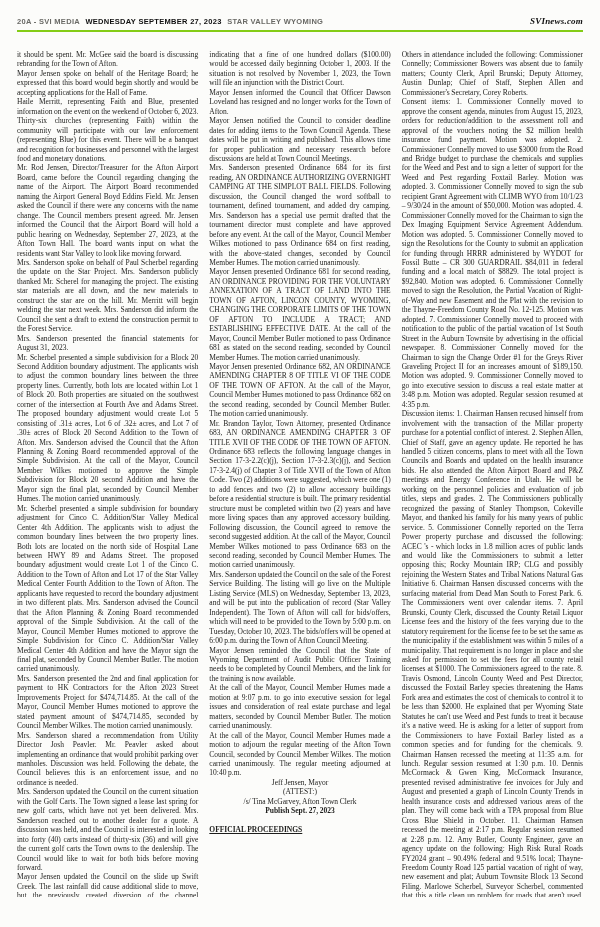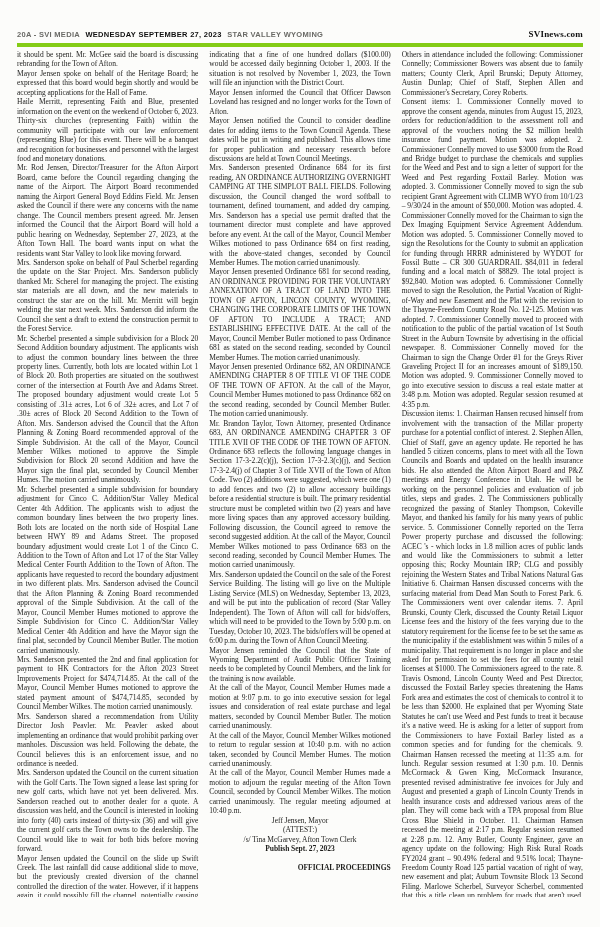--- a/index.html
+++ b/index.html
@@ -7,47 +7,47 @@
     position:relative;
     width:600px; height:927px;
     margin:0 auto;
     background:#fcfcfa;
     overflow:hidden;
     font-family:"Liberation Serif", serif;
     color:#1d1d1b;
     box-sizing:border-box;
   }
   .masthead {
-    position:absolute; top:29px; left:17px; right:17px;
+    position:absolute; top:16px; left:17px; right:17px;
     display:flex; justify-content:space-between; align-items:baseline;
     font-family:"Liberation Sans", sans-serif;
     font-size:7.5px; letter-spacing:0.3px;
-    border-bottom:4px solid #84cc16;
+    border-bottom:2px solid #84cc16;
     padding-bottom:4px;
   }
   .masthead .left span { vertical-align:baseline; }
   .mh-gray { color:#6a6a66; font-weight:bold; }
   .mh-date { color:#111; font-weight:bold; margin:0 3px; }
-  .mh-site { font-family:"Liberation Serif", serif; font-size:9px; font-weight:bold; color:#111; letter-spacing:0.2px; }
+  .mh-site { font-family:"Liberation Serif", serif; font-size:9px; font-weight:bold; color:#111; letter-spacing:0.2px;font-style:italic; }
   .columns {
     position:absolute; top:50px; left:17px; right:17px; bottom:30px;
     display:flex; gap:11px;
     overflow:hidden;
   }
   .col { flex:1 1 0; min-width:0; }
   .col p {
     margin:0; padding:0;
     font-size:7.5px; line-height:9.45px;
     text-align:justify;
     text-justify:inter-word;
     word-spacing:-0.2px;
   }
   .col p.plain   { text-align:center; }
   .col p.publish { text-align:center; font-weight:bold;font-family:Liberation Serif, serif; }
-  .col p.heading { text-align:right; font-weight:bold; }
+  .col p.heading { text-align:left; font-weight:bold;text-decoration:underline; }
   .col p.gap     { margin-top:9px; }
 </style>
 </head>
 <body>
 
 <div class="page">
 
   <div class="masthead">
     <div class="left">
       <span class="mh-gray">20A - SVI MEDIA</span>
@@ -57,39 +57,39 @@
     <div class="mh-site">SVInews.com</div>
   </div>
 
   <div class="columns">
     <div class="col">
         <p>it should be spent. Mr. McGee said the board is discussing rebranding for the Town of Afton.</p>
         <p>Mayor Jensen spoke on behalf of the Heritage Board; he expressed that this board would begin shortly and would be accepting applications for the Hall of Fame.</p>
         <p>Haile Merritt, representing Faith and Blue, presented information on the event on the weekend of October 6, 2023. Thirty-six churches (representing Faith) within the community will participate with our law enforcement (representing Blue) for this event. There will be a banquet and recognition for businesses and personnel with the largest food and monetary donations.</p>
         <p>Mr. Rod Jensen, Director/Treasurer for the Afton Airport Board, came before the Council regarding changing the name of the Airport. The Airport Board recommended naming the Airport General Boyd Eddins Field. Mr. Jensen asked the Council if there were any concerns with the name change. The Council members present agreed. Mr. Jensen informed the Council that the Airport Board will hold a public hearing on Wednesday, September 27, 2023, at the Afton Town Hall. The board wants input on what the residents want Star Valley to look like moving forward.</p>
         <p>Mrs. Sanderson spoke on behalf of Paul Scherbel regarding the update on the Star Project. Mrs. Sanderson publicly thanked Mr. Scherel for managing the project. The existing star materials are all down, and the new materials to construct the star are on the hill. Mr. Merritt will begin welding the star next week. Mrs. Sanderson did inform the Council she sent a draft to extend the construction permit to the Forest Service.</p>
+        <p>Mrs. Sanderson presented the financial statements for August 31, 2023.</p>
         <p>Mr. Scherbel presented a simple subdivision for a Block 20 Second Addition boundary adjustment. The applicants wish to adjust the common boundary lines between the three property lines. Currently, both lots are located within Lot 1 of Block 20. Both properties are situated on the southwest corner of the intersection at Fourth Ave and Adams Street. The proposed boundary adjustment would create Lot 5 consisting of .31± acres, Lot 6 of .32± acres, and Lot 7 of .30± acres of Block 20 Second Addition to the Town of Afton.  Mrs. Sanderson advised the Council that the Afton Planning &amp; Zoning Board recommended approval of the Simple Subdivision. At the call of the Mayor, Council Member Wilkes motioned to approve the Simple Subdivision for Block 20 second Addition and have the Mayor sign the final plat, seconded by Council Member Humes. The motion carried unanimously.</p>
         <p>Mr. Scherbel presented a simple subdivision for boundary adjustment for Cinco C. Addition/Star Valley Medical Center 4th Addition. The applicants wish to adjust the common boundary lines between the two property lines. Both lots are located on the north side of Hospital Lane between HWY 89 and Adams Street. The proposed boundary adjustment would create Lot 1 of the Cinco C. Addition to the Town of Afton and Lot 17 of the Star Valley Medical Center Fourth Addition to the Town of Afton. The applicants have requested to record the boundary adjustment in two different plats. Mrs. Sanderson advised the Council that the Afton Planning &amp; Zoning Board recommended approval of the Simple Subdivision. At the call of the Mayor, Council Member Humes motioned to approve the Simple Subdivision for Cinco C. Addition/Star Valley Medical Center 4th Addition and have the Mayor sign the final plat, seconded by Council Member Butler. The motion carried unanimously.</p>
         <p>Mrs. Sanderson presented the 2nd and final application for payment to HK Contractors for the Afton 2023 Street Improvements Project for $474,714.85. At the call of the Mayor, Council Member Humes motioned to approve the stated payment amount of $474,714.85, seconded by Council Member Wilkes. The motion carried unanimously.</p>
         <p>Mrs. Sanderson shared a recommendation from Utility Director Josh Peavler. Mr. Peavler asked about implementing an ordinance that would prohibit parking over manholes. Discussion was held. Following the debate, the Council believes this is an enforcement issue, and no ordinance is needed.</p>
         <p>Mrs. Sanderson updated the Council on the current situation with the Golf Carts. The Town signed a lease last spring for new golf carts, which have not yet been delivered. Mrs. Sanderson reached out to another dealer for a quote. A discussion was held, and the Council is interested in looking into forty (40) carts instead of thirty-six (36) and will give the current golf carts the Town owns to the dealership. The Council would like to wait for both bids before moving forward.</p>
         <p>Mayor Jensen updated the Council on the slide up Swift Creek. The last rainfall did cause additional slide to move, but the previously created diversion of the channel controlled the direction of the water. However, if it happens again, it could possibly fill the channel, potentially causing additional problems. The Town will continue to monitor the situation.</p>
       </div>
     <div class="col">
         <p>indicating that a fine of one hundred dollars ($100.00) would be accessed daily beginning October 1, 2003. If the situation is not resolved by November 1, 2023, the Town will file an injunction with the District Court.</p>
         <p>Mayor Jensen informed the Council that Officer Dawson Loveland has resigned and no longer works for the Town of Afton.</p>
         <p>Mayor Jensen notified the Council to consider deadline dates for adding items to the Town Council Agenda. These dates will be put in writing and published. This allows time for proper publication and necessary research before discussions are held at Town Council Meetings.</p>
         <p>Mrs. Sanderson presented Ordinance 684 for its first reading, AN ORDINANCE AUTHORIZING OVERNIGHT CAMPING AT THE SIMPLOT BALL FIELDS. Following discussion, the Council changed the word softball to tournament, defined tournament, and added dry camping. Mrs. Sanderson has a special use permit drafted that the tournament director must complete and have approved before any event. At the call of the Mayor, Council Member Wilkes motioned to pass Ordinance 684 on first reading, with the above-stated changes, seconded by Council Member Humes. The motion carried unanimously.</p>
         <p>Mayor Jensen presented Ordinance 681 for second reading, AN ORDINANCE PROVIDING FOR THE VOLUNTARY ANNEXATION OF A TRACT OF LAND INTO THE TOWN OF AFTON, LINCON COUNTY, WYOMING, CHANGING THE CORPORATE LIMITS OF THE TOWN OF AFTON TO INCLUDE A TRACT; AND ESTABLISHING EFFECTIVE DATE. At the call of the Mayor, Council Member Butler motioned to pass Ordinance 681 as stated on the second reading, seconded by Council Member Humes. The motion carried unanimously.</p>
         <p>Mayor Jensen presented Ordinance 682, AN ORDINANCE AMENDING CHAPTER 8 OF TITLE VI OF THE CODE OF THE TOWN OF AFTON. At the call of the Mayor, Council Member Humes motioned to pass Ordinance 682 on the second reading, seconded by Council Member Butler. The motion carried unanimously.</p>
         <p>Mr. Brandon Taylor, Town Attorney, presented Ordinance 683, AN ORDINANCE AMENDING CHAPTER 3 OF TITLE XVII OF THE CODE OF THE TOWN OF AFTON. Ordinance 683 reflects the following language changes in Section 17-3-2.2(c)(j), Section 17-3-2.3(c)(j), and Section 17-3-2.4(j) of Chapter 3 of Title XVII of the Town of Afton Code. Two (2) additions were suggested, which were one (1) to add fences and two (2) to allow accessory buildings before a residential structure is built. The primary residential structure must be completed within two (2) years and have more living spaces than any approved accessory building. Following discussion, the Council agreed to remove the second suggested addition. At the call of the Mayor, Council Member Wilkes motioned to pass Ordinance 683 on the second reading, seconded by Council Member Humes. The motion carried unanimously.</p>
         <p>Mrs. Sanderson updated the Council on the sale of the Forest Service Building. The listing will go live on the Multiple Listing Service (MLS) on Wednesday, September 13, 2023, and will be put into the publication of record (Star Valley Independent). The Town of Afton will call for bids/offers, which will need to be provided to the Town by 5:00 p.m. on Tuesday, October 10, 2023. The bids/offers will be opened at 6:00 p.m. during the Town of Afton Council Meeting.</p>
         <p>Mayor Jensen reminded the Council that the State of Wyoming Department of Audit Public Officer Training needs to be completed by Council Members, and the link for the training is now available.</p>
         <p>At the call of the Mayor, Council Member Humes made a motion at 9:07 p.m. to go into executive session for legal issues and consideration of real estate purchase and legal matters, seconded by Council Member Butler. The motion carried unanimously.</p>
-        <p>At the call of the Mayor, Council Member Wilkes motioned to return to regular session at 10:40 p.m. with no action taken, seconded by Council Member Humes. The motion carried unanimously.</p>
         <p>At the call of the Mayor, Council Member Humes made a motion to adjourn the regular meeting of the Afton Town Council, seconded by Council Member Wilkes. The motion carried unanimously. The regular meeting adjourned at 10:40 p.m.</p>
         <p class="plain">Jeff Jensen, Mayor</p>
         <p class="plain">(ATTEST:)</p>
         <p class="plain">/s/ Tina McGarvey, Afton Town Clerk</p>
         <p class="publish">Publish Sept. 27, 2023</p>
         <p class="heading gap">OFFICIAL PROCEEDINGS</p>
       </div>
     <div class="col">
         <p>Others in attendance included the following: Commissioner Connelly; Commissioner Bowers was absent due to family matters; County Clerk, April Brunski; Deputy Attorney, Austin Dunlap; Chief of Staff, Stephen Allen and Commissioner's Secretary, Corey Roberts.</p>
         <p>Consent items: 1. Commissioner Connelly moved to approve the consent agenda, minutes from August 15, 2023, orders for reduction/addition to the assessment roll and approval of the vouchers noting the $2 million health insurance fund payment. Motion was adopted.  2. Commissioner Connelly moved to use $3000 from the Road and Bridge budget to purchase the chemicals and supplies for the Weed and Pest and to sign a letter of support for the Weed and Pest regarding Foxtail Barley. Motion was adopted.  3. Commissioner Connelly moved to sign the sub recipient Grant Agreement with CLIMB WYO from 10/1/23 – 9/30/24 in the amount of $50,000. Motion was adopted.  4. Commissioner Connelly moved for the Chairman to sign the Dex Imaging Equipment Service Agreement Addendum.  Motion was adopted.  5. Commissioner Connelly moved to sign the Resolutions for the County to submit an application for funding through HRRR administered by WYDOT for Fossil Butte – CR 300 GUARDRAIL $84,011 in federal funding and a local match of $8829.  The total project is $92,840.  Motion was adopted.  6. Commissioner Connelly moved to sign the Resolution, the Partial Vacation of Right-of-Way and new Easement and the Plat with the revision to the Thayne-Freedom County Road No. 12-125.  Motion was adopted.  7. Commissioner Connelly moved to proceed with notification to the public of the partial vacation of 1st South Street in the Auburn Townsite by advertising in the official newspaper.  8. Commissioner Connelly moved for the Chairman to sign the Change Order #1 for the Greys River Graveling Project II for an increases amount of $189,150. Motion was adopted.  9. Commissioner Connelly moved to go into executive session to discuss a real estate matter at 3:48 p.m.  Motion was adopted.  Regular session resumed at 4:35 p.m.</p>

